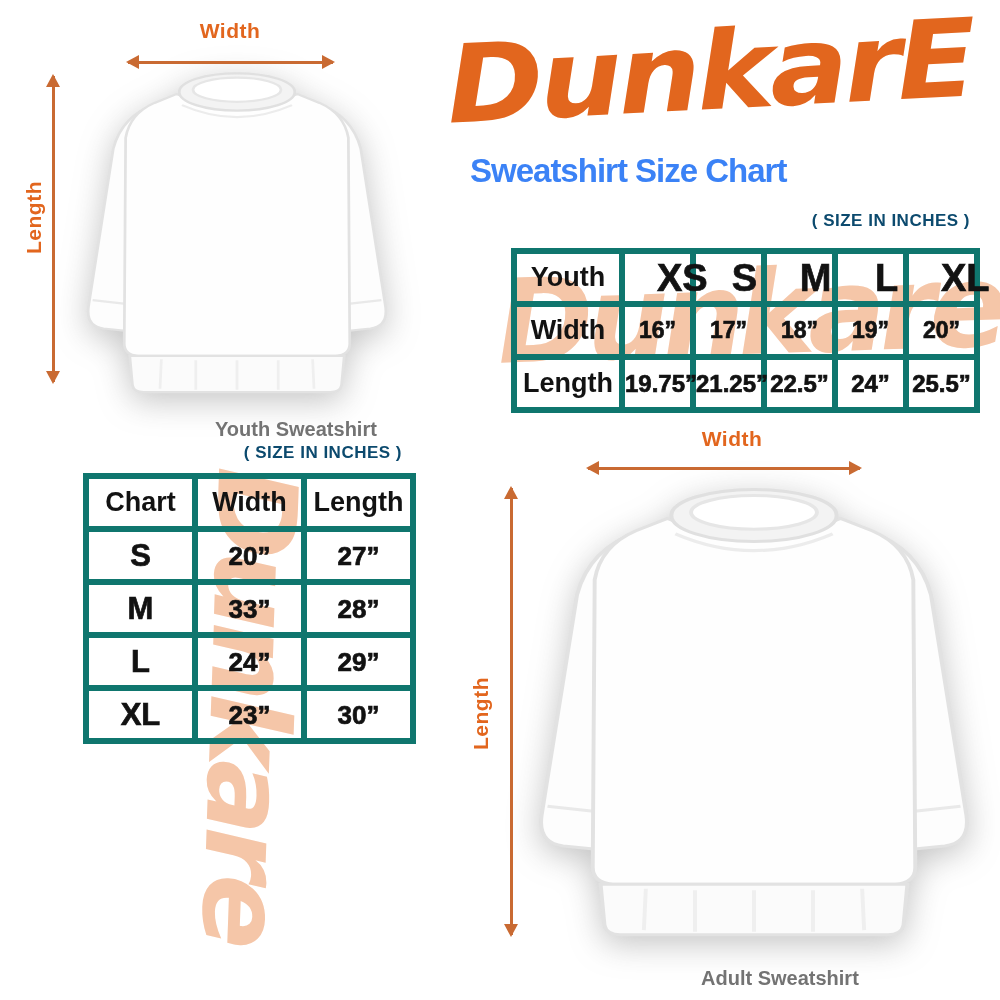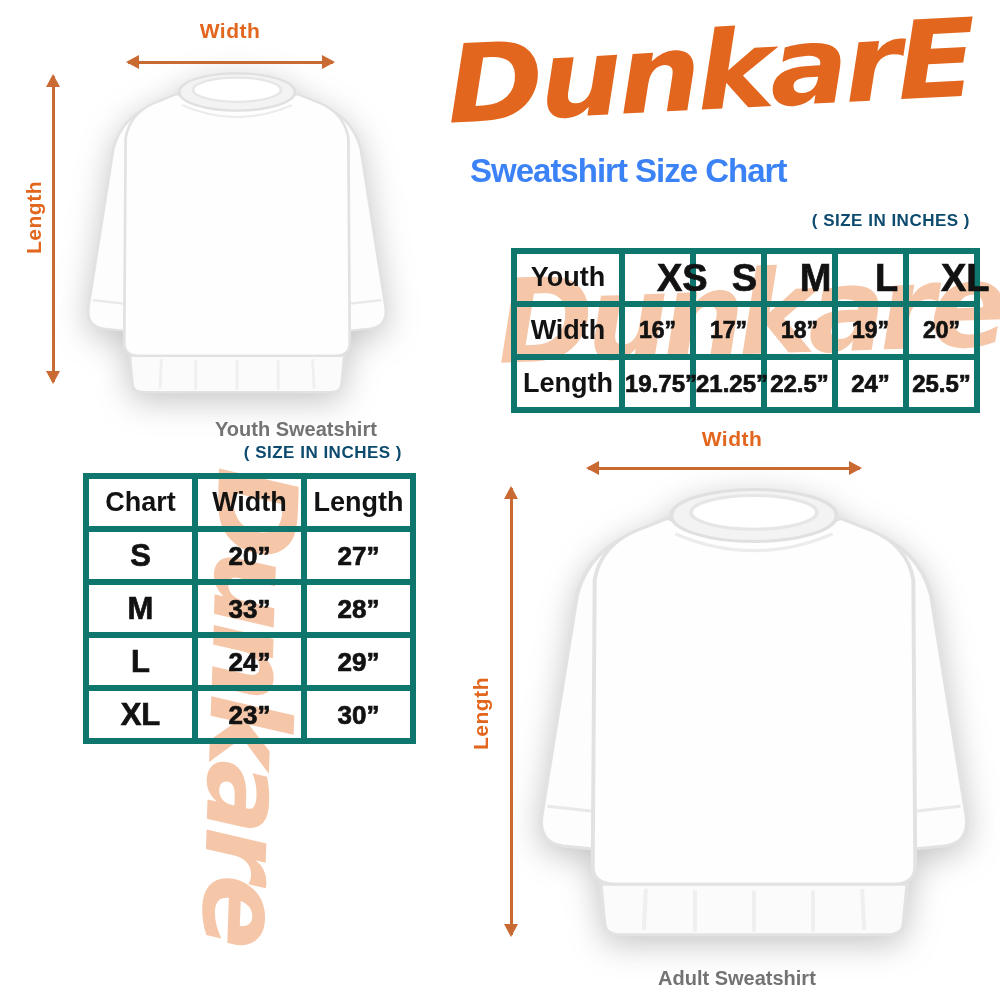--- a/index.html
+++ b/index.html
@@ -192,13 +192,13 @@
 </tbody>
   </table>
 
 <div class="dim-label" style="left:642px;top:428px;width:180px;">Width</div>
 <div class="h-arrow" style="left:588px;top:461px;width:272px;"></div>
 <div class="dim-label vert" style="left:420px;top:703px;width:120px;">Length</div>
 <div class="v-arrow" style="left:504px;top:488px;height:447px;"></div>
 <svg class="shirt" style="left:518px;top:468px;" width="472" height="482" viewBox="40 5 240 315" preserveAspectRatio="none">
   <use href="#shirt-shape"></use>
 </svg>
-<div class="fig-caption" style="left:658px;top:950px;width:205px;">Adult Sweatshirt</div>
+<div class="fig-caption" style="left:701px;top:950px;width:205px;">Adult Sweatshirt</div>
 
 </body></html>

